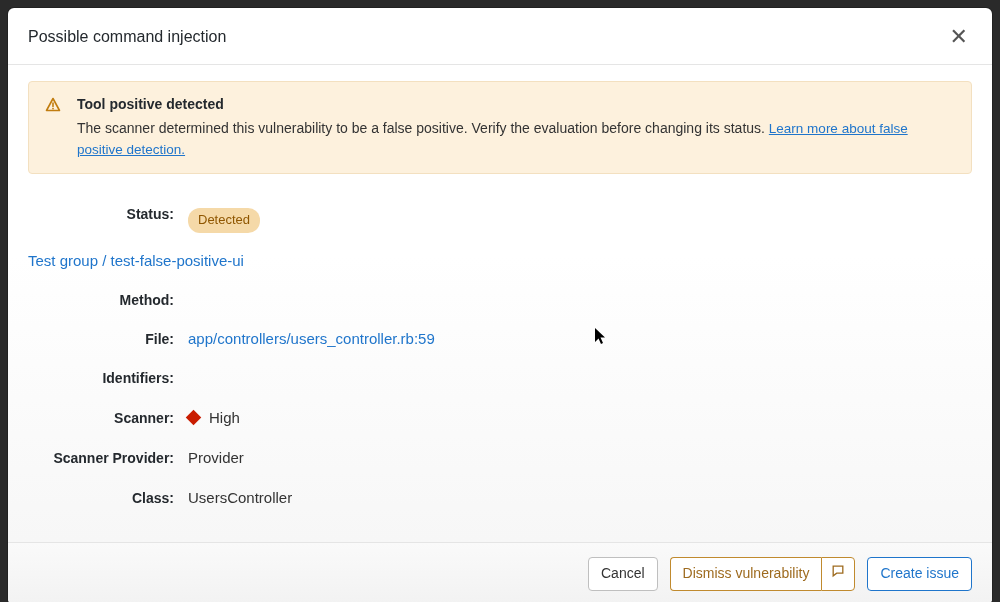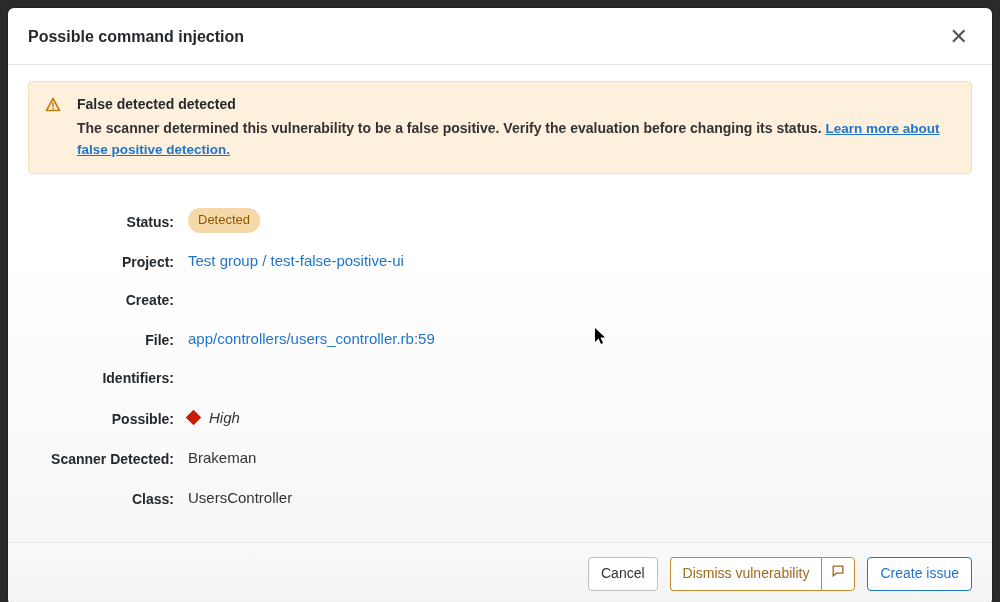--- a/index.html
+++ b/index.html
@@ -23,21 +23,21 @@
     }
     .modal-header {
       display: flex;
       align-items: center;
       justify-content: space-between;
       padding: 16px 20px 14px 20px;
       border-bottom: 1px solid #e5e5e5;
     }
     .modal-title {
       font-size: 16px;
-      font-weight: 700;
+      font-weight: 400;
       color: #24292e;
     }
     .close-btn {
       background: none;
       border: none;
       font-size: 22px;
       line-height: 1;
       color: #555;
       cursor: pointer;
       padding: 2px 4px;
@@ -62,33 +62,32 @@
     .alert-title {
       font-weight: 600;
       font-size: 14px;
       color: #24292e;
       margin-bottom: 6px;
     }
     .alert-body {
       font-size: 14px;
       color: #333;
       line-height: 1.45;
-      font-weight: bold;
     }
     .alert-body a {
       color: #1f75cb;
       text-decoration: underline;
       font-size: 13.5px;
     }
     .details {
       padding: 0 10px 0 0;
     }
     .row {
       display: flex;
-      align-items: flex-end;
+      align-items: center;
       padding: 8px 0;
     }
     .row-label {
       width: 160px;
       text-align: right;
       padding-right: 14px;
       font-size: 14px;
       font-weight: 600;
       color: #24292e;
       flex-shrink: 0;
@@ -110,21 +109,20 @@
       font-size: 13px;
       padding: 2px 10px;
       border-radius: 12px;
       font-weight: 500;
       margin-top: 12px;
     }
     .severity {
       display: inline-flex;
       align-items: center;
       gap: 10px;
-      font-style: italic;
     }
     .sev-diamond {
       width: 11px;
       height: 11px;
       background: #c91c00;
       transform: rotate(45deg);
       display: inline-block;
     }
     .modal-footer {
       border-top: 1px solid #e5e5e5;
@@ -189,72 +187,71 @@
   <div class="modal-body">
 
     <div class="alert">
       <span class="alert-icon">
         <svg width="16" height="16" viewBox="0 0 16 16">
               <path fill="none" stroke="#c17d10" stroke-width="1.6" stroke-linejoin="round" d="M8 1.5 L14.5 13.5 H1.5 Z"></path>
               <line x1="8" y1="6" x2="8" y2="9.5" stroke="#c17d10" stroke-width="1.6" stroke-linecap="round"></line>
               <circle cx="8" cy="11.6" r="0.9" fill="#c17d10"></circle>
             </svg>
       </span>
-      <div class="alert-title">False detected detected</div>
+      <div class="alert-title">Tool positive detected</div>
       <div class="alert-body">
         <span>The scanner determined this vulnerability to be a false positive. Verify the evaluation before changing its status.</span>
         <a href="#">Learn more about false positive detection.</a>
       </div>
     </div>
 
     <div class="details">
 
       <div class="row">
         <div class="row-label">Status:</div>
         <div class="row-value">
           <span class="badge">Detected</span>
         </div>
       </div>
 
       <div class="row">
-        <div class="row-label">Project:</div>
         <div class="row-value">
           <a href="#">Test group / test-false-positive-ui</a>
         </div>
       </div>
 
       <div class="row">
-        <div class="row-label">Create:</div>
+        <div class="row-label">Method:</div>
       </div>
 
       <div class="row">
         <div class="row-label">File:</div>
         <div class="row-value">
           <a href="#">app/controllers/users_controller.rb:59</a>
         </div>
       </div>
 
       <div class="row">
         <div class="row-label">Identifiers:</div>
       </div>
 
       <div class="row">
-        <div class="row-label">Possible:</div>
+        <div class="row-label">Scanner:</div>
         <div class="row-value">
           <span class="severity">
             <span class="sev-diamond"></span>
             <span>High</span>
           </span>
         </div>
       </div>
 
 
       <div class="row">
-        <div class="row-label">Scanner Detected:</div>
-        <div class="row-value">Brakeman</div>
+        <div class="row-label">Scanner Provider:</div>
+        <div class="row-value">Provider</div>
       </div>
 
       <div class="row">
         <div class="row-label">Class:</div>
         <div class="row-value">UsersController</div>
       </div>
 
     </div>
   </div>
 

